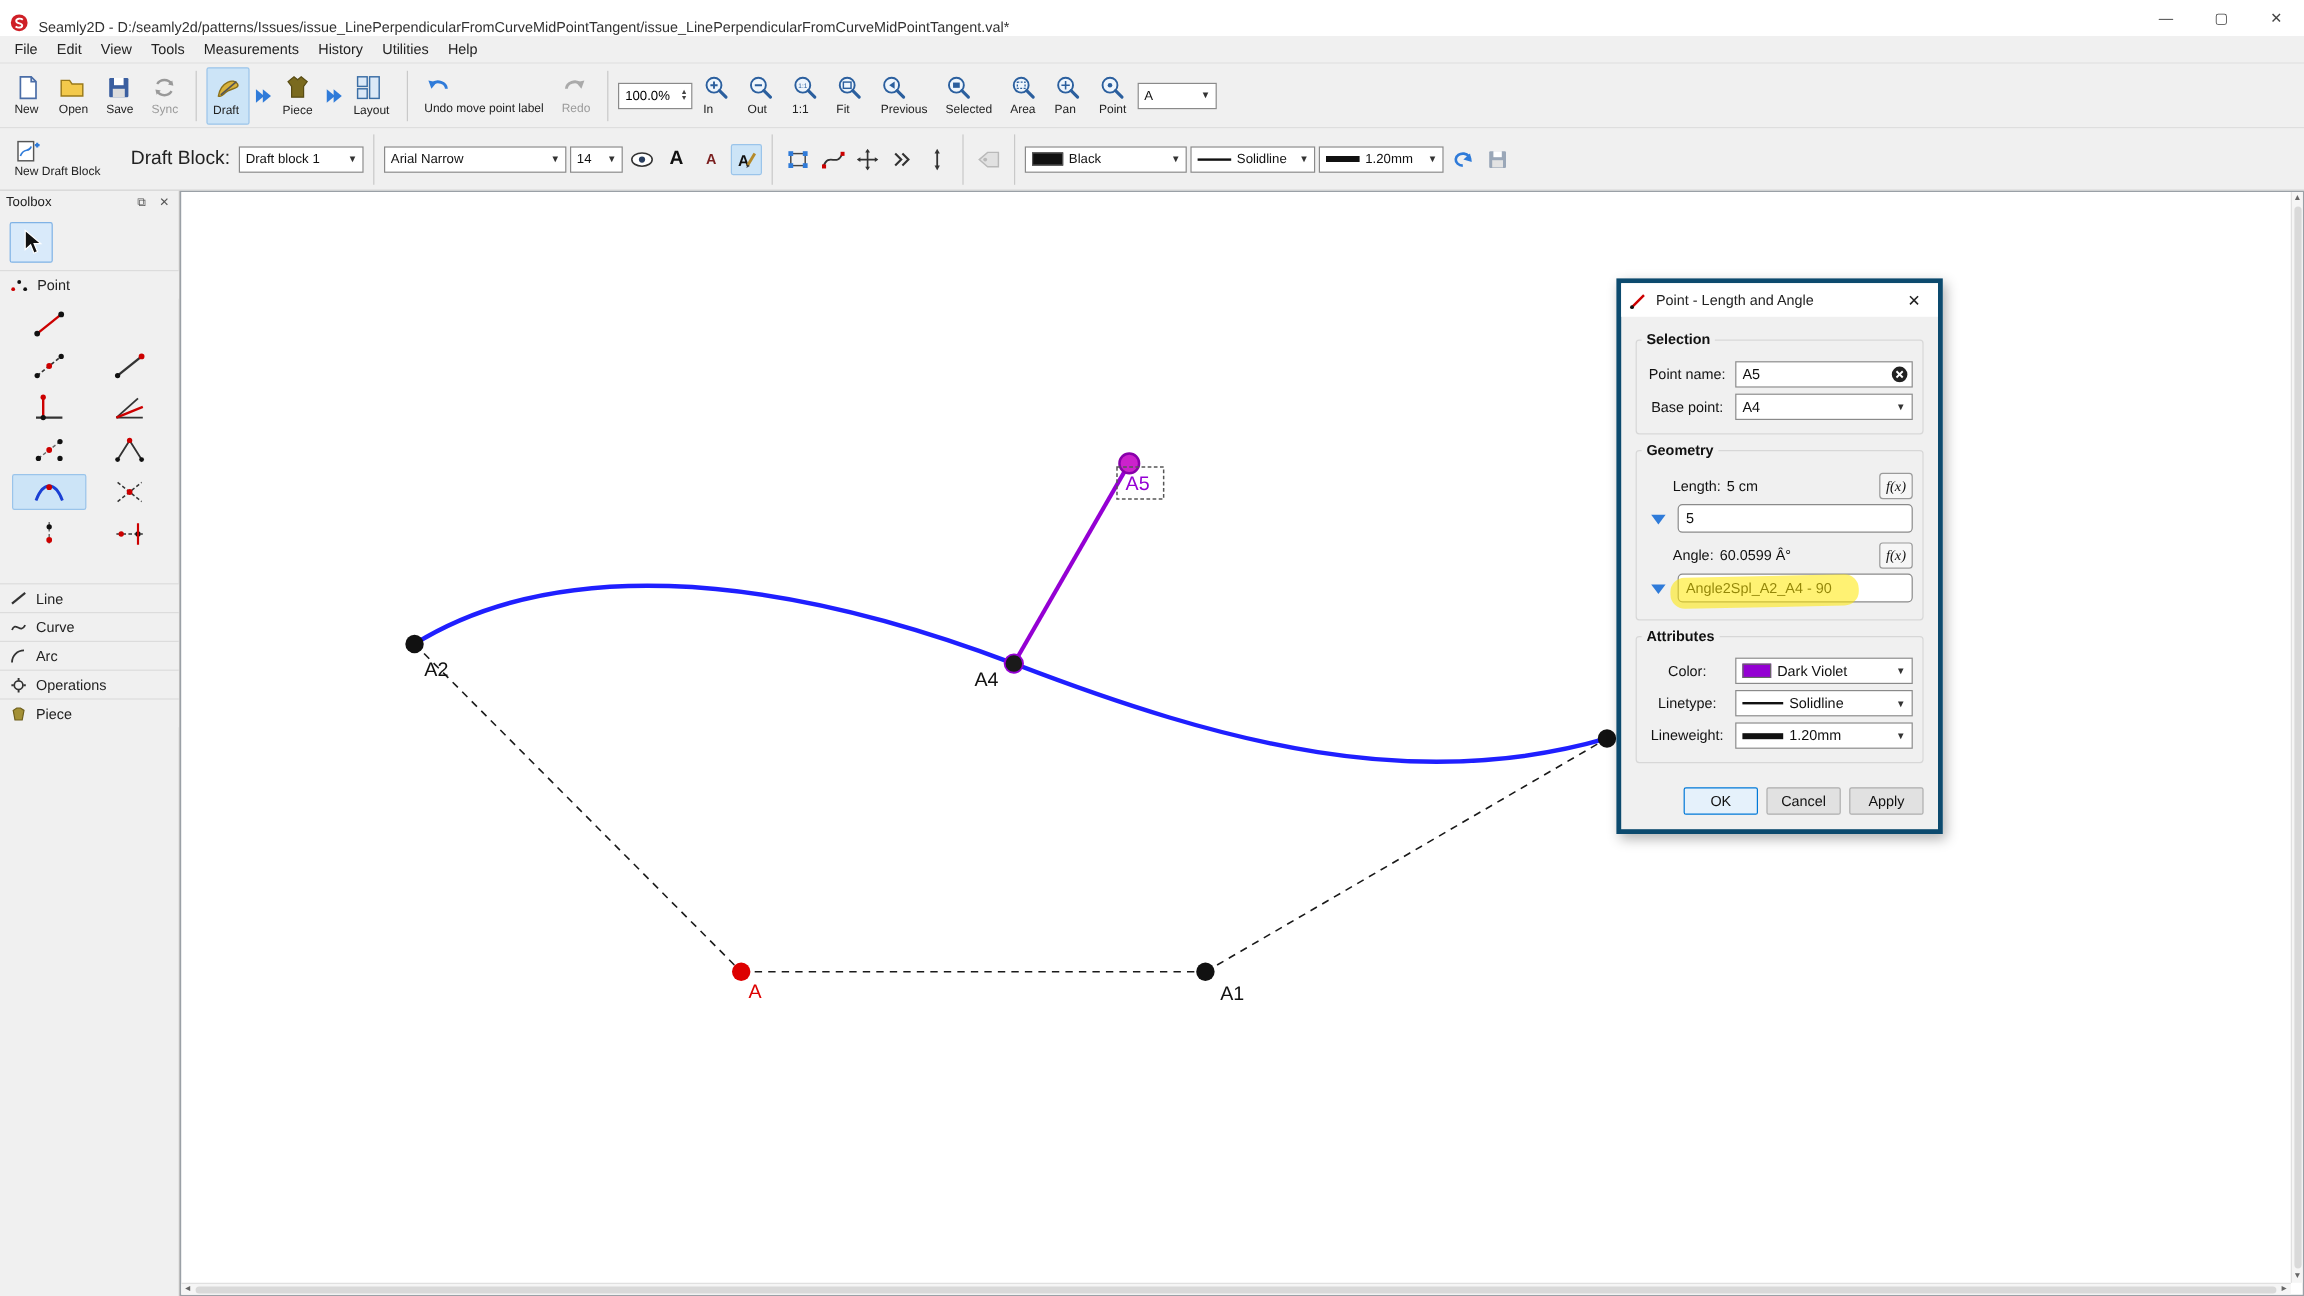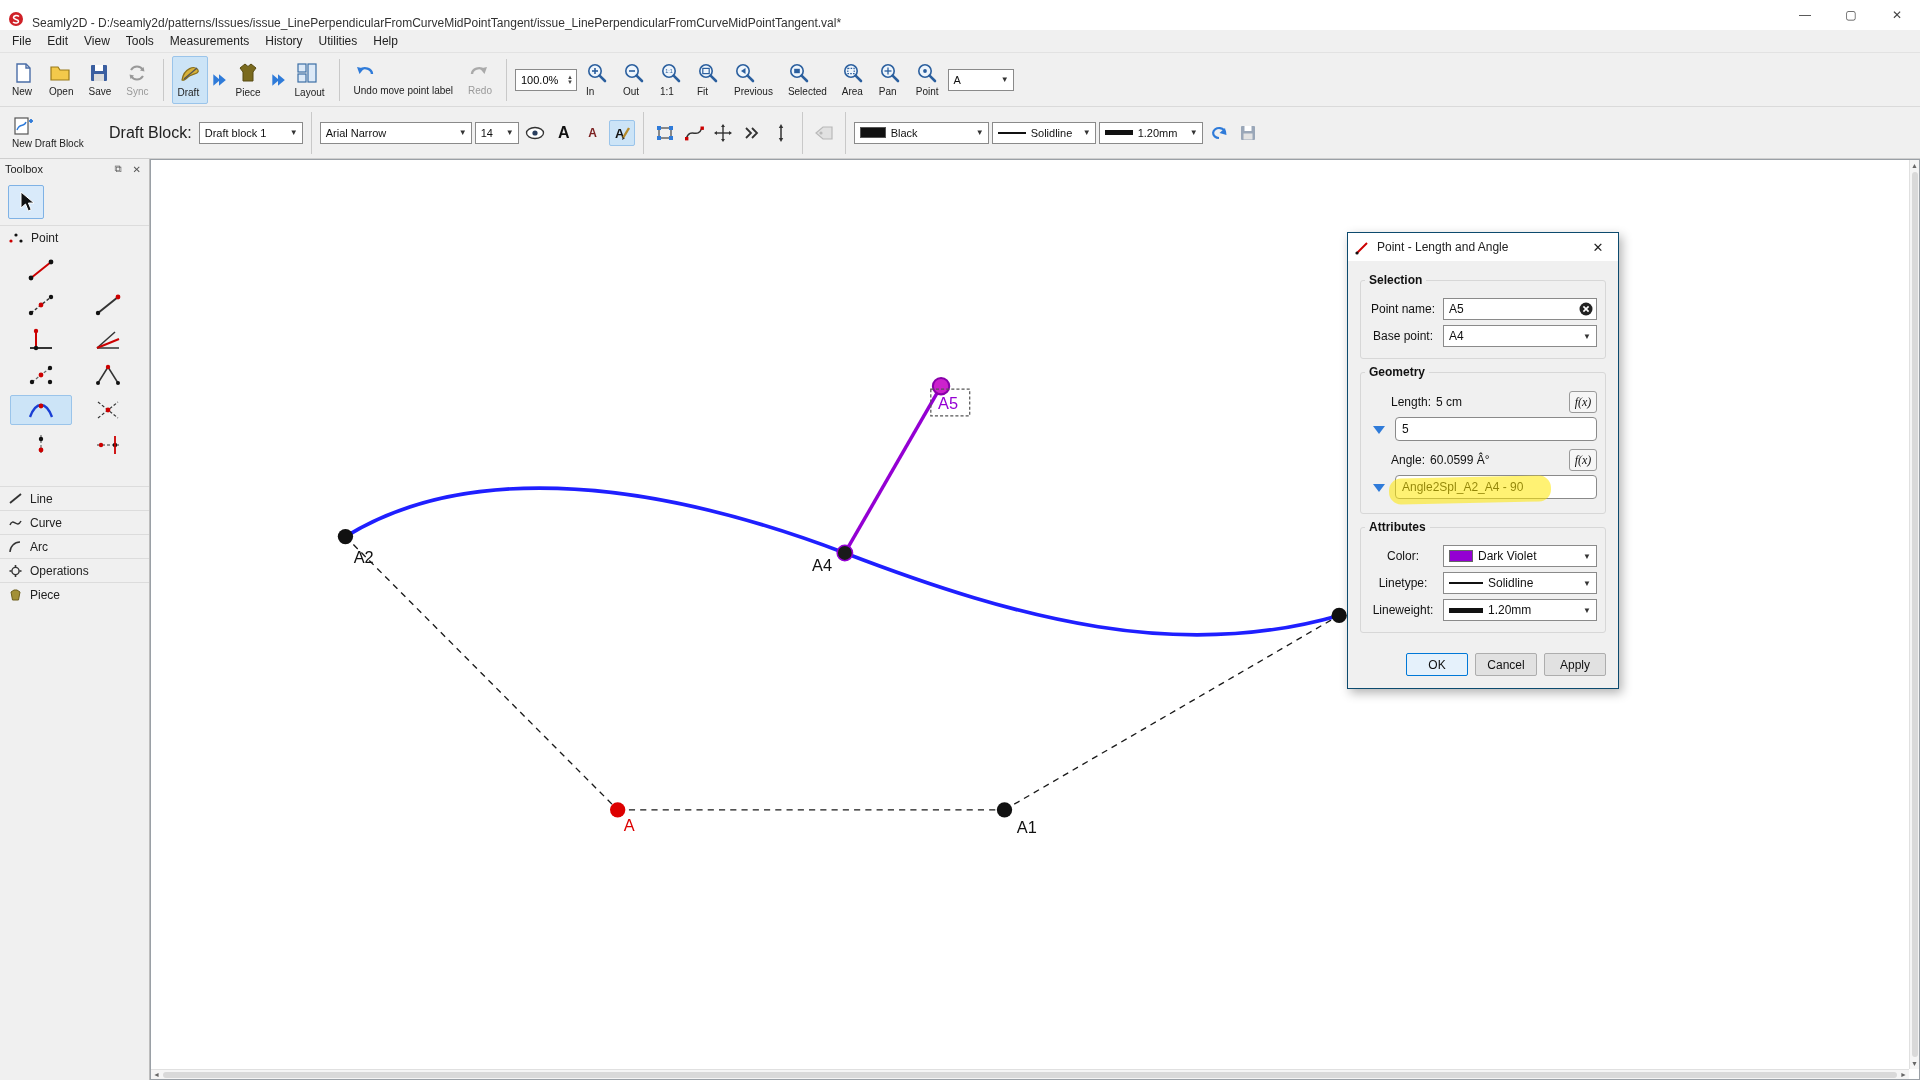--- a/index.html
+++ b/index.html
@@ -52,21 +52,21 @@
   .canvas{flex:1;position:relative;background:#fff;border:1px solid #9aa0a6;overflow:hidden}
   .scene{position:absolute;left:0;top:0;width:100%;height:100%}
 
   
   .hscroll{position:absolute;left:0;right:10px;bottom:0;height:10px;background:#f5f5f5;border-top:1px solid #e0e0e0;display:flex;align-items:center;justify-content:space-between;padding:0 2px;font-size:7px;color:#666}
   .vscroll{position:absolute;top:0;bottom:10px;right:0;width:10px;background:#f5f5f5;border-left:1px solid #e0e0e0;display:flex;flex-direction:column;align-items:center;justify-content:space-between;padding:2px 0;font-size:7px;color:#666}
   .hthumb{flex:1;height:6px;margin:0 3px;background:#d9d9d9;border-radius:3px}
   .vthumb{flex:1;width:6px;margin:3px 0;background:#d9d9d9;border-radius:3px}
 
   
-  .dialog{position:absolute;left:1196px;top:72px;width:272px;background:#f0f0f0;border:1px solid #0c4a6e;box-shadow:3px 4px 10px rgba(0,0,0,.3);font-size:12px;color:#111}
+  .dialog{position:absolute;left:1196px;top:72px;width:272px;background:#f0f0f0;border:4px solid #0c4a6e;box-shadow:3px 4px 10px rgba(0,0,0,.3);font-size:12px;color:#111}
   .dlg-title{height:28px;display:flex;align-items:center;gap:7px;padding:0 7px;background:#fff}
   .dlg-title-text{font-size:12px;color:#222}
   .dlg-close{margin-left:auto;font-size:13px;width:26px;height:100%;display:flex;align-items:center;justify-content:center;color:#222}
   .dlg-body{padding:6px 12px 12px}
   .group{border:1px solid #d7d7d7;border-radius:3px;margin-top:13px;padding:12px 8px 6px;position:relative}
   .group-title{position:absolute;top:-8px;left:4px;background:#f0f0f0;padding:0 4px;font-weight:bold;font-size:12px}
   .frow{display:flex;align-items:center;margin:5px 0;gap:6px}
   .flabel{width:68px;text-align:center;flex:0 0 auto}
   .pn-wrap{position:relative;flex:1}
   .txt-input{width:100%;height:22px;background:#fff;border:1px solid #8a8a8a;padding:0 18px 0 5px;font-size:12px;font-family:"Liberation Sans",sans-serif;color:#111}

